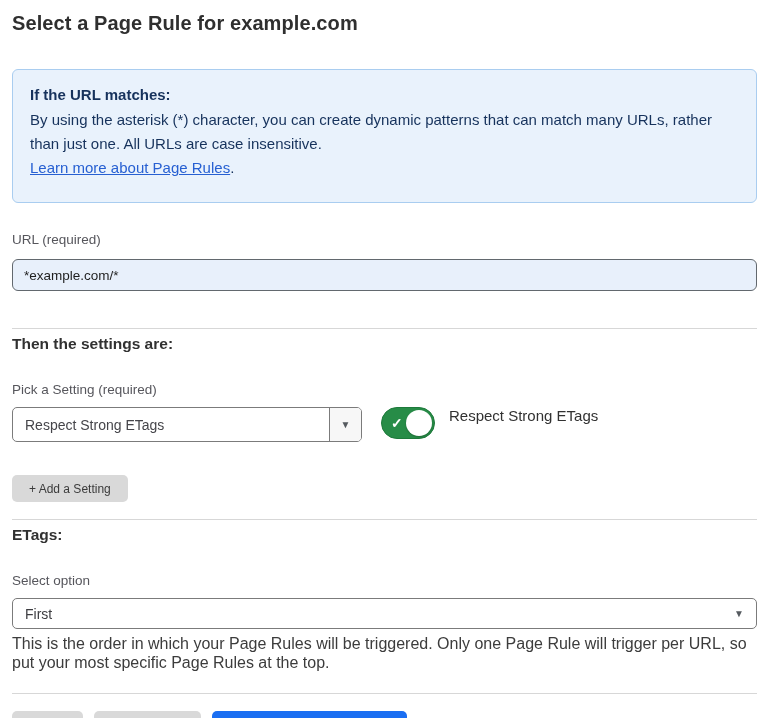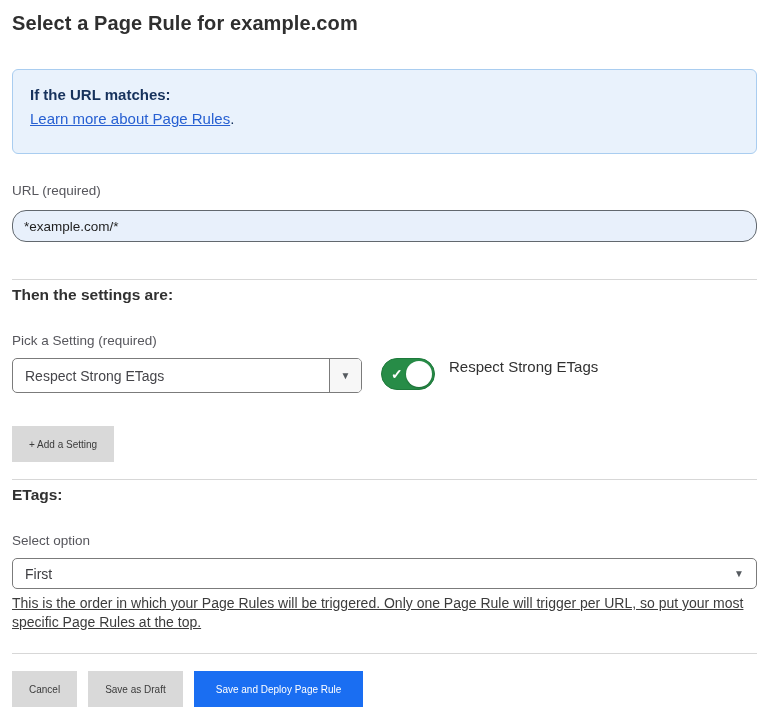--- a/index.html
+++ b/index.html
@@ -45,21 +45,21 @@
     margin-top: 29px;
   }
 
   .url-input {
     display: block;
     width: 745px;
     height: 32px;
     margin-top: 12px;
     background: #e8f0fb;
     border: 1px solid #62686e;
-    border-radius: 14px;
+    border-radius: 6px;
     padding: 0 11px;
     font-size: 13.5px;
     color: #1f1f1f;
     font-family: "Liberation Sans", sans-serif;
     outline: none;
   }
 
   .divider {
     height: 1px;
     background: #d7d7d7;
@@ -148,25 +148,25 @@
   .toggle-label {
     margin-left: 14px;
     font-size: 15px;
     color: #313131;
   }
 
   .btn {
     display: inline-flex;
     align-items: center;
     justify-content: center;
-    height: 36px;
+    height: 27px;
     border: none;
-    border-radius: 0;
+    border-radius: 5px;
     font-family: "Liberation Sans", sans-serif;
-    font-size: 10px;
+    font-size: 12px;
     cursor: pointer;
     padding: 0 17px;
   }
   .btn-gray { background: #d9d9d9; color: #3b3b3b; }
   .btn-blue { background: #1a6ef2; color: #ffffff; }
 
   .add-setting-btn { margin-top: 33px; }
 
   
   .order-select {
@@ -183,44 +183,44 @@
     gap: 24px;
   }
   .order-select .select-value {
     flex: 1;
     font-size: 14px;
     color: #3c3c40;
   }
 
   .help-text {
     margin-top: 5px;
-    font-size: 14px;
+    font-size: 16px;
     line-height: 19px;
     color: #3c3c3c;
     max-width: 740px;
-    text-decoration: underline;
   }
 
   .footer-actions {
     display: flex;
     align-items: center;
     margin-top: 17px;
     gap: 11px;
   }
   .footer-actions .btn-blue { padding: 0 22px; }
 </style>
 </head>
 <body>
 
 <div class="container">
 
   <h1 class="page-title">Select a Page Rule for example.com</h1>
 
   <div class="info-box">
     <div class="info-heading">If the URL matches:</div>
+    <div class="info-body">By using the asterisk (*) character, you can create dynamic patterns that can match many URLs, rather than just one. All URLs are case insensitive.</div>
     <div class="info-link-line">
       <a class="info-link">Learn more about Page Rules</a><span class="info-link-suffix">.</span>
     </div>
   </div>
 
   <div class="field-label">URL (required)</div>
   <input class="url-input" type="text" value="*example.com/*" style="">
 
   <hr class="divider">
 

